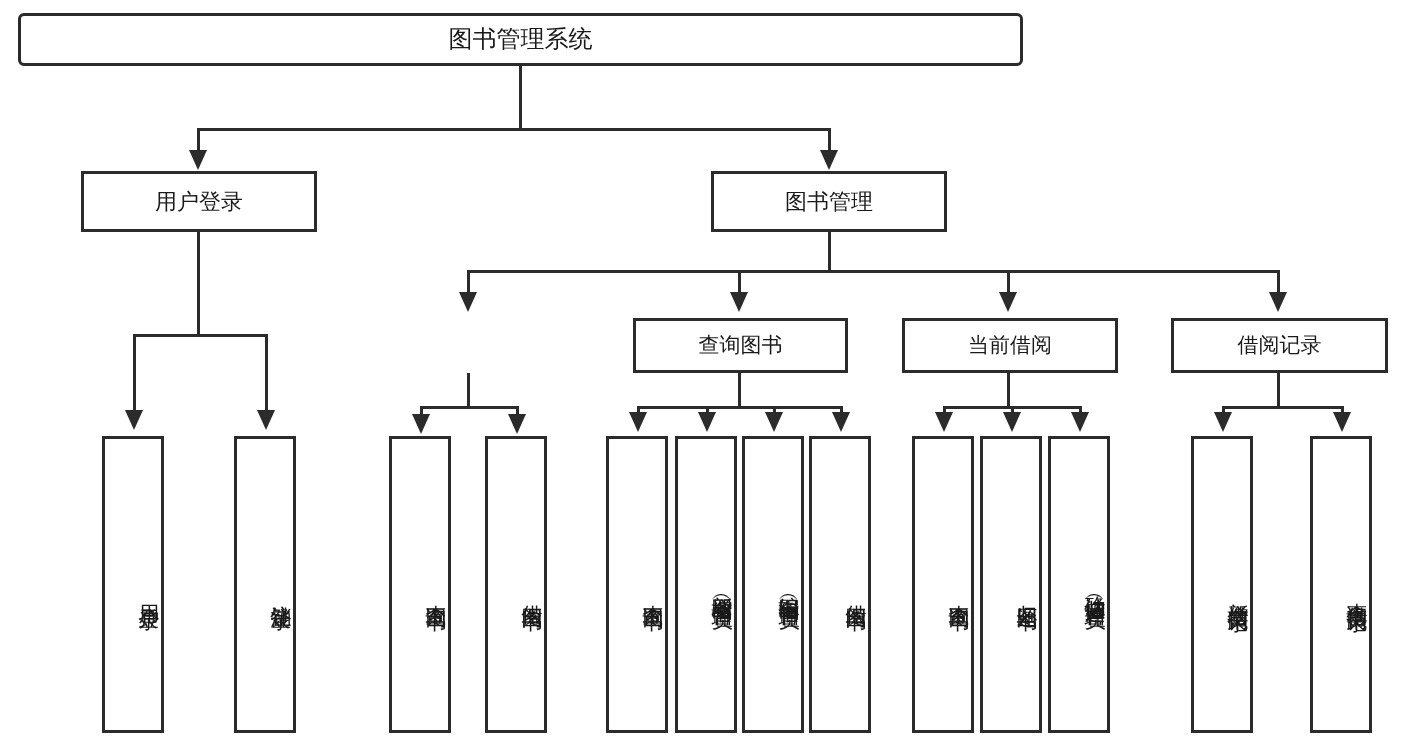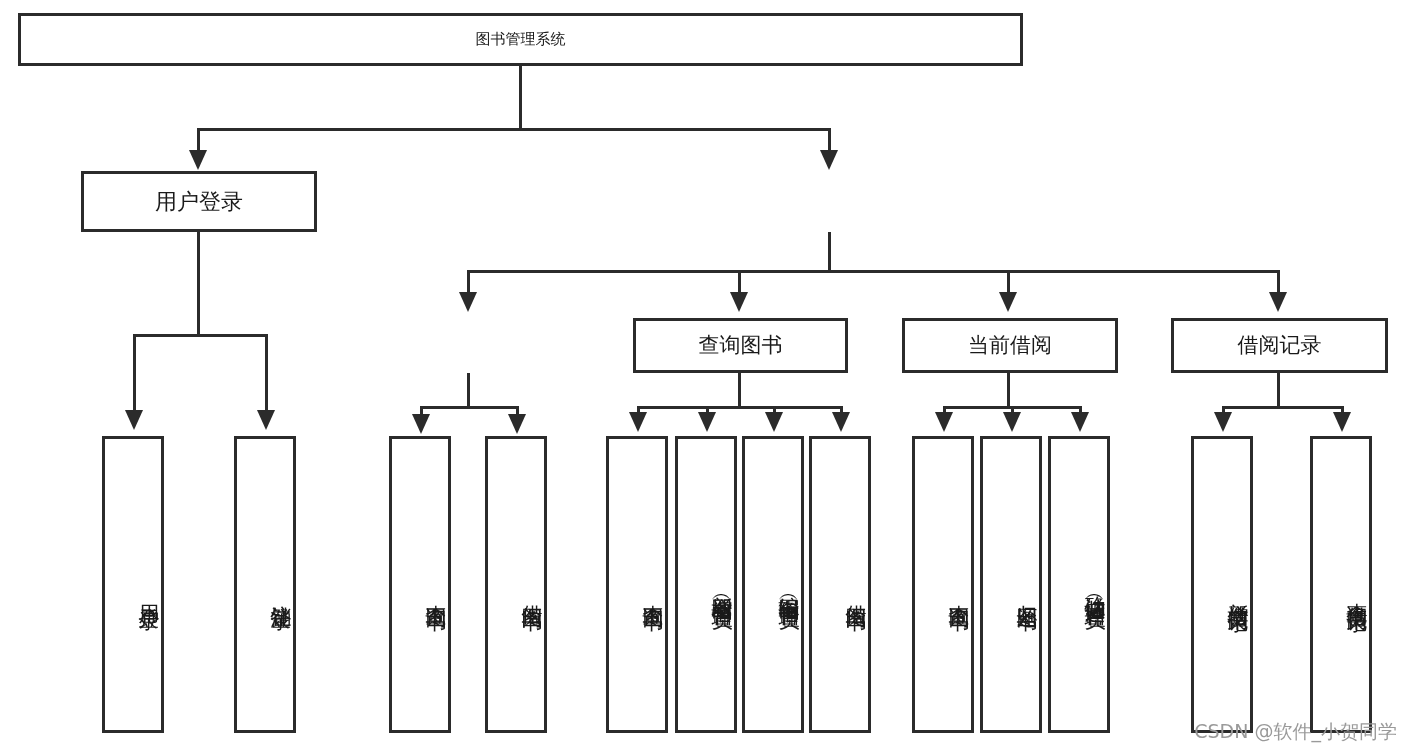--- a/index.html
+++ b/index.html
@@ -25,21 +25,22 @@
     border: 3px solid #2b2b2b;
     background: #ffffff;
     color: #1a1a1a;
     display: flex;
     align-items: center;
     justify-content: center;
     text-align: center;
     line-height: 1.18;
   }
   .node.root {
-    font-size: 15px;
+    font-size: 24px;
+    border-radius: 6px;
   }
   .node.lvl1 {
     font-size: 22px;
   }
   .node.lvl2 {
     font-size: 21px;
   }
   .node.leaf {
     font-size: 21px;
     writing-mode: vertical-rl;
@@ -88,20 +89,21 @@
   <div class="seg v" style="left:519px; top:66px; height:62px;"></div>
 
   <div class="seg h" style="left:197px; top:128px; width:634px;"></div>
 
   <div class="seg v" style="left:197px; top:128px; height:28px;"></div>
   <div class="arrow" style="left:189px; top:150px;"></div>
   <div class="seg v" style="left:828px; top:128px; height:28px;"></div>
   <div class="arrow" style="left:820px; top:150px;"></div>
 
   <div class="node lvl1" style="left:81px; top:171px; width:236px; height:61px;">用户登录</div>
+  <div class="node lvl1" style="left:711px; top:171px; width:236px; height:61px;">图书管理</div>
 
   <div class="seg v" style="left:197px; top:232px; height:104px;"></div>
   <div class="seg h" style="left:133px; top:334px; width:132px;"></div>
   <div class="seg v" style="left:133px; top:334px; height:80px;"></div>
   <div class="arrow" style="left:125px; top:410px;"></div>
   <div class="seg v" style="left:265px; top:334px; height:80px;"></div>
   <div class="arrow" style="left:257px; top:410px;"></div>
 
   <div class="seg v" style="left:828px; top:232px; height:40px;"></div>
   <div class="seg h" style="left:467px; top:270px; width:813px;"></div>
@@ -163,15 +165,14 @@
   <div class="node leaf tall" style="left:742px; top:436px; width:62px; height:297px;">编辑图书（管理员）</div>
   <div class="node leaf" style="left:809px; top:436px; width:62px; height:297px;">借阅图书</div>
 
   <div class="node leaf" style="left:912px; top:436px; width:62px; height:297px;">查询图书</div>
   <div class="node leaf" style="left:980px; top:436px; width:62px; height:297px;">归还图书</div>
   <div class="node leaf tall" style="left:1048px; top:436px; width:62px; height:297px;">确认归还（管理员）</div>
 
   <div class="node leaf" style="left:1191px; top:436px; width:62px; height:297px;">新增借阅记录</div>
   <div class="node leaf" style="left:1310px; top:436px; width:62px; height:297px;">查询借阅记录</div>
 
-  <div id="watermark">CSDN @软件_小贺同学</div>
 
 </div>
 
 </body></html>

